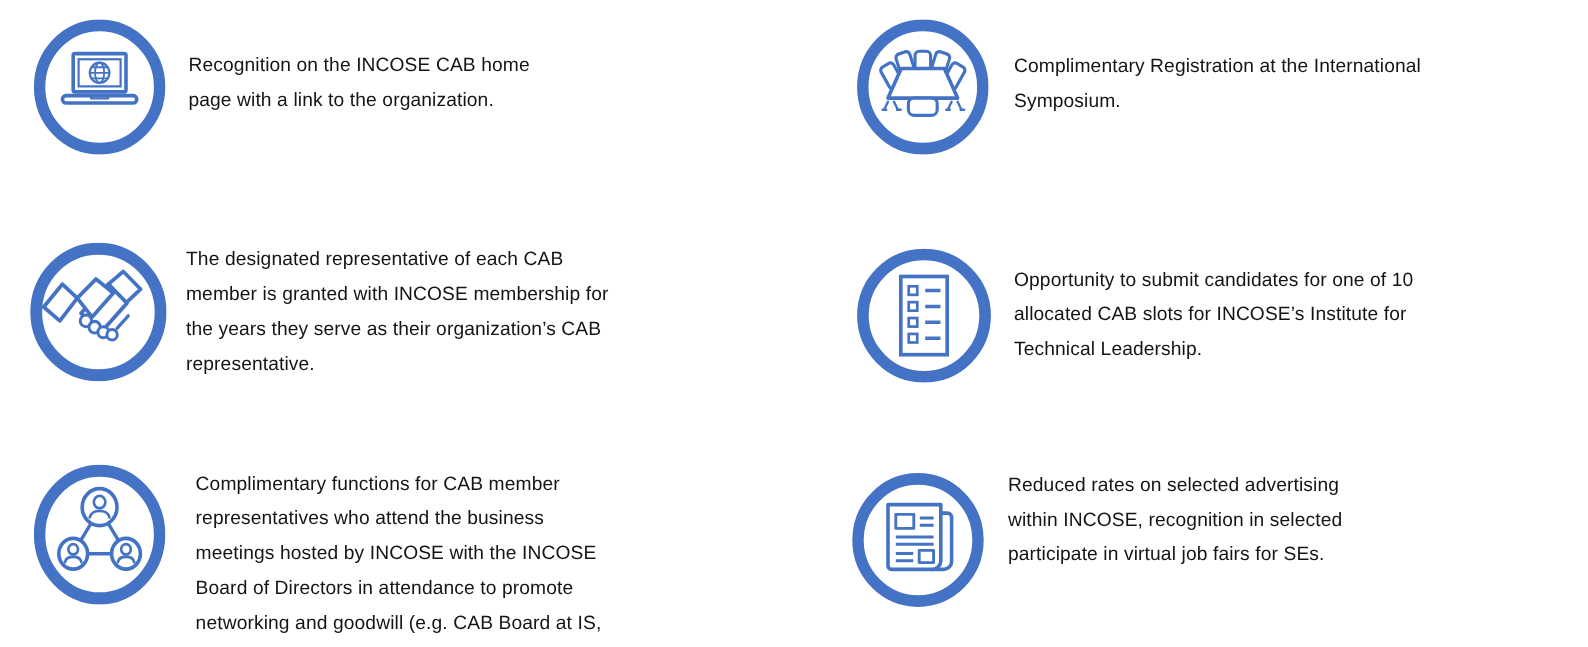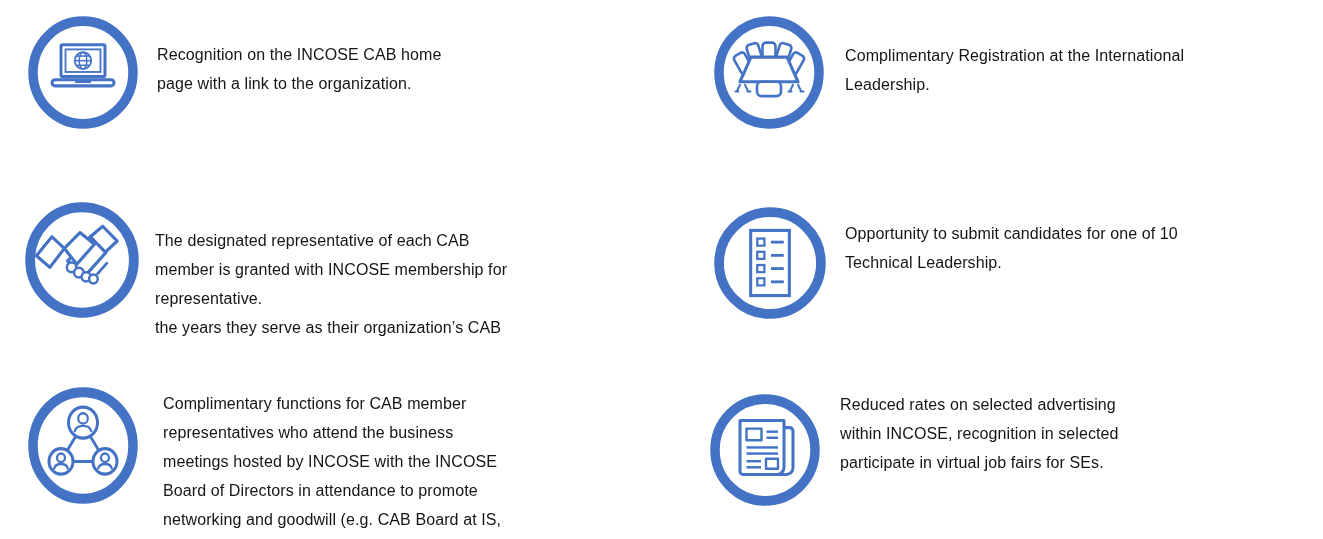--- a/index.html
+++ b/index.html
@@ -31,21 +31,21 @@
   #b0 { left: 28px;  top: 14px;  width: 600px; height: 130px; }
   #b0 .icon-wrap { left: 0; top: 2px;  width: 110px; height: 113px; }
   #b0 .text      { left: 129px; top: 26px; }
 
   #b1 { left: 714px; top: 14px;  width: 600px; height: 130px; }
   #b1 .icon-wrap { left: 0; top: 2px;  width: 110px; height: 113px; }
   #b1 .text      { left: 131px; top: 27px; }
 
   #b2 { left: 25px;  top: 199px; width: 600px; height: 140px; }
   #b2 .icon-wrap { left: 0; top: 3px;  width: 114px; height: 116px; }
-  #b2 .text      { left: 130px; top: 3px; margin-top: 24px; }
+  #b2 .text      { left: 130px; top: 3px; }
 
   #b3 { left: 714px; top: 205px; width: 600px; height: 130px; }
   #b3 .icon-wrap { left: 0; top: 2px;  width: 112px; height: 112px; }
   #b3 .text      { left: 131px; top: 14px; }
 
   #b4 { left: 28px;  top: 363px; width: 600px; height: 176px; }
   #b4 .icon-wrap { left: 0; top: 24px; width: 110px; height: 117px; }
   #b4 .text      { left: 135px; top: 16px; margin-top: 10px; }
 
   #b5 { left: 710px; top: 390px; width: 600px; height: 130px; }
@@ -98,21 +98,21 @@
             </g>
           <path fill="none" stroke-width="2" d="M26,67 l-3,6 M31,67 l3,6 M21.5,73.5 h3 M33.5,73.5 h3"></path>
           <path fill="none" stroke-width="2" d="M79,67 l-3,6 M84,67 l3,6 M74.5,73.5 h3 M86.5,73.5 h3"></path>
           <path d="M37,40 L73,40 L84,64 L26,64 Z" stroke-width="3"></path>
           <rect x="43" y="64" width="24" height="14" rx="4.5"></rect>
         </g>
       </svg>
     </span>
     <div class="text">
       <div>Complimentary Registration at the International</div>
-      <div>Leadership.</div>
+      <div>Symposium.</div>
     </div>
   </section>
 
   <section class="benefit" id="b2">
     <span class="icon-wrap">
       <svg viewBox="0 0 110 110" preserveAspectRatio="none">
         <circle cx="55" cy="55" r="50" fill="none" stroke="#4472C4" stroke-width="9.5"></circle>
         <g stroke="#4472C4" fill="#ffffff" stroke-width="3" stroke-linejoin="round" stroke-linecap="round">
           <path d="M11,51 L26,33 L38,44 L24,62 Z"></path>
           <path d="M89,37 L75,23 L63,33 L77,48 Z"></path>
@@ -122,22 +122,22 @@
           <circle cx="52" cy="67" r="4.6" stroke-width="2.4"></circle>
           <circle cx="59" cy="71" r="4.4" stroke-width="2.4"></circle>
           <circle cx="66" cy="73" r="4.2" stroke-width="2.4"></circle>
           <path d="M70,68 L79,58" fill="none" stroke-width="2.6"></path>
         </g>
       </svg>
     </span>
     <div class="text">
       <div>The designated representative of each CAB</div>
       <div>member is granted with INCOSE membership for</div>
+      <div>the years they serve as their organization’s CAB</div>
       <div>representative.</div>
-      <div>the years they serve as their organization’s CAB</div>
     </div>
   </section>
 
   <section class="benefit" id="b3">
     <span class="icon-wrap">
       <svg viewBox="0 0 110 110" preserveAspectRatio="none">
         <circle cx="55" cy="55" r="50" fill="none" stroke="#4472C4" stroke-width="9.5"></circle>
         <g stroke="#4472C4" fill="none">
           <rect x="36" y="23" width="38" height="64" fill="#ffffff" stroke-width="3"></rect>
           <rect x="42.5" y="31" width="7" height="7" stroke-width="2.2"></rect>
@@ -146,20 +146,21 @@
           <line x1="56" y1="47.5" x2="68.5" y2="47.5" stroke-width="2.8"></line>
           <rect x="42.5" y="57" width="7" height="7" stroke-width="2.2"></rect>
           <line x1="56" y1="60.5" x2="68.5" y2="60.5" stroke-width="2.8"></line>
           <rect x="42.5" y="70" width="7" height="7" stroke-width="2.2"></rect>
           <line x1="56" y1="73.5" x2="68.5" y2="73.5" stroke-width="2.8"></line>
         </g>
       </svg>
     </span>
     <div class="text">
       <div>Opportunity to submit candidates for one of 10</div>
+      <div>allocated CAB slots for INCOSE’s Institute for</div>
       <div>Technical Leadership.</div>
     </div>
   </section>
 
   <section class="benefit" id="b4">
     <span class="icon-wrap">
       <svg viewBox="0 0 110 110" preserveAspectRatio="none">
         <circle cx="55" cy="55" r="50" fill="none" stroke="#4472C4" stroke-width="9.5"></circle>
         <g stroke="#4472C4" fill="none" stroke-linecap="round">
           <line x1="48" y1="46" x2="39" y2="60" stroke-width="2.8"></line>

